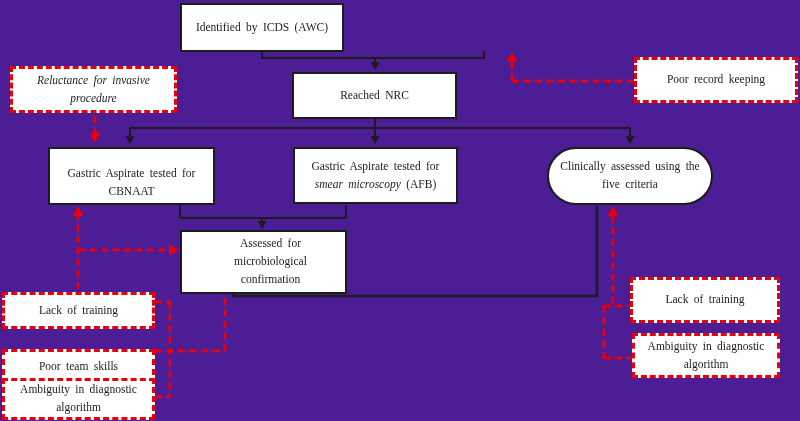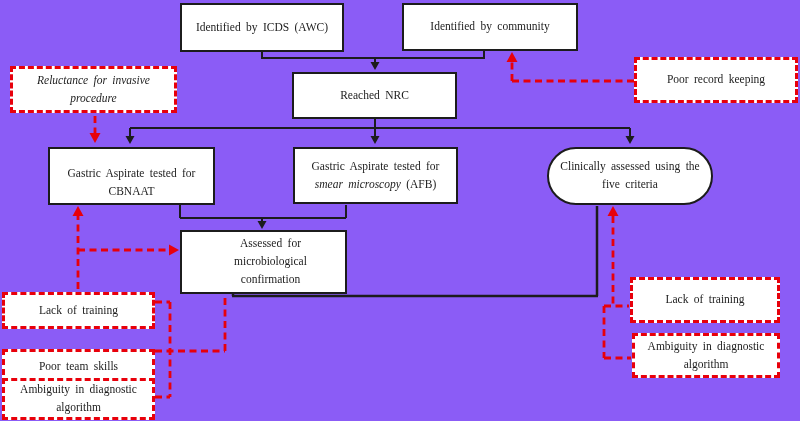--- a/index.html
+++ b/index.html
@@ -1,17 +1,17 @@
 <!DOCTYPE html>
 <html style="--red: #e8000b; --ink: #1c1c1c;"><head>
 <meta charset="utf-8">
 <style>
   html,body{margin:0;padding:0;background:#ffffff;}
   .canvas{
-    position:relative;width:800px;height:421px;background:#8b5cf6;
+    position:relative;width:800px;height:421px;background:#4c1d95;
     font-family:"Liberation Serif","DejaVu Serif",serif;
     overflow:hidden;
   }
   .wires{position:absolute;left:0;top:0;width:800px;height:421px;}
   .node,.barrier{
     position:absolute;box-sizing:border-box;background:#fff;
     display:flex;align-items:center;justify-content:center;text-align:center;
     font-size:11.5px;line-height:1.55;color:var(--ink,#1c1c1c);
     word-spacing:2.5px;padding:2px 6px;z-index:2;
   }
@@ -81,23 +81,20 @@
       <polygon class="a-red" points="219.5,293 230.5,293 225,283"></polygon>
 
       <path class="k-red" d="M613,216 V306 M604,306 V358 M604,306 H629 M604,358 H631"></path>
       <polygon class="a-red" points="607.5,216 618.5,216 613,206"></polygon>
     </g>
   </svg>
 
   <div class="node n-icds">
     <span>Identified by ICDS (AWC)</span>
   </div>
-  <div class="node n-community">
-    <span>Identified by community</span>
-  </div>
   <div class="node n-nrc">
     <span>Reached NRC</span>
   </div>
   <div class="node n-cbnaat">
     <span>Gastric Aspirate tested for CBNAAT</span>
   </div>
   <div class="node n-smear">
     <span><span>Gastric Aspirate tested for</span> <span class="italic">smear microscopy</span> <span>(AFB)</span></span>
   </div>
   <div class="node n-clinical">

